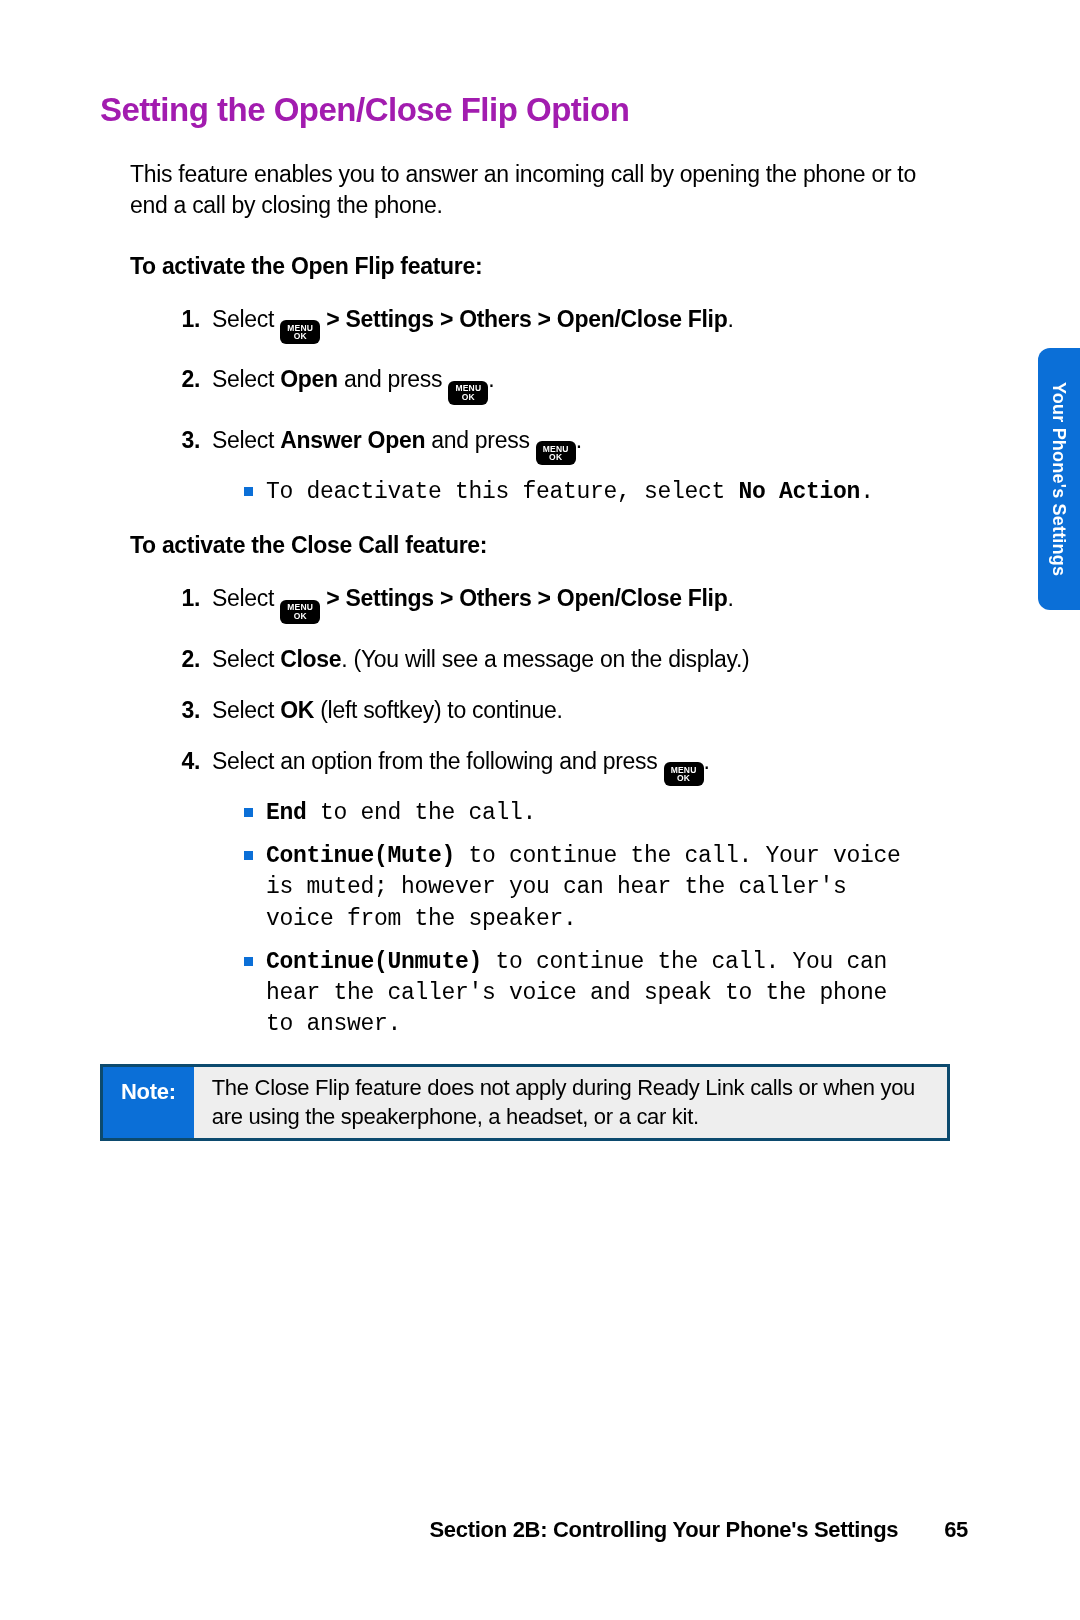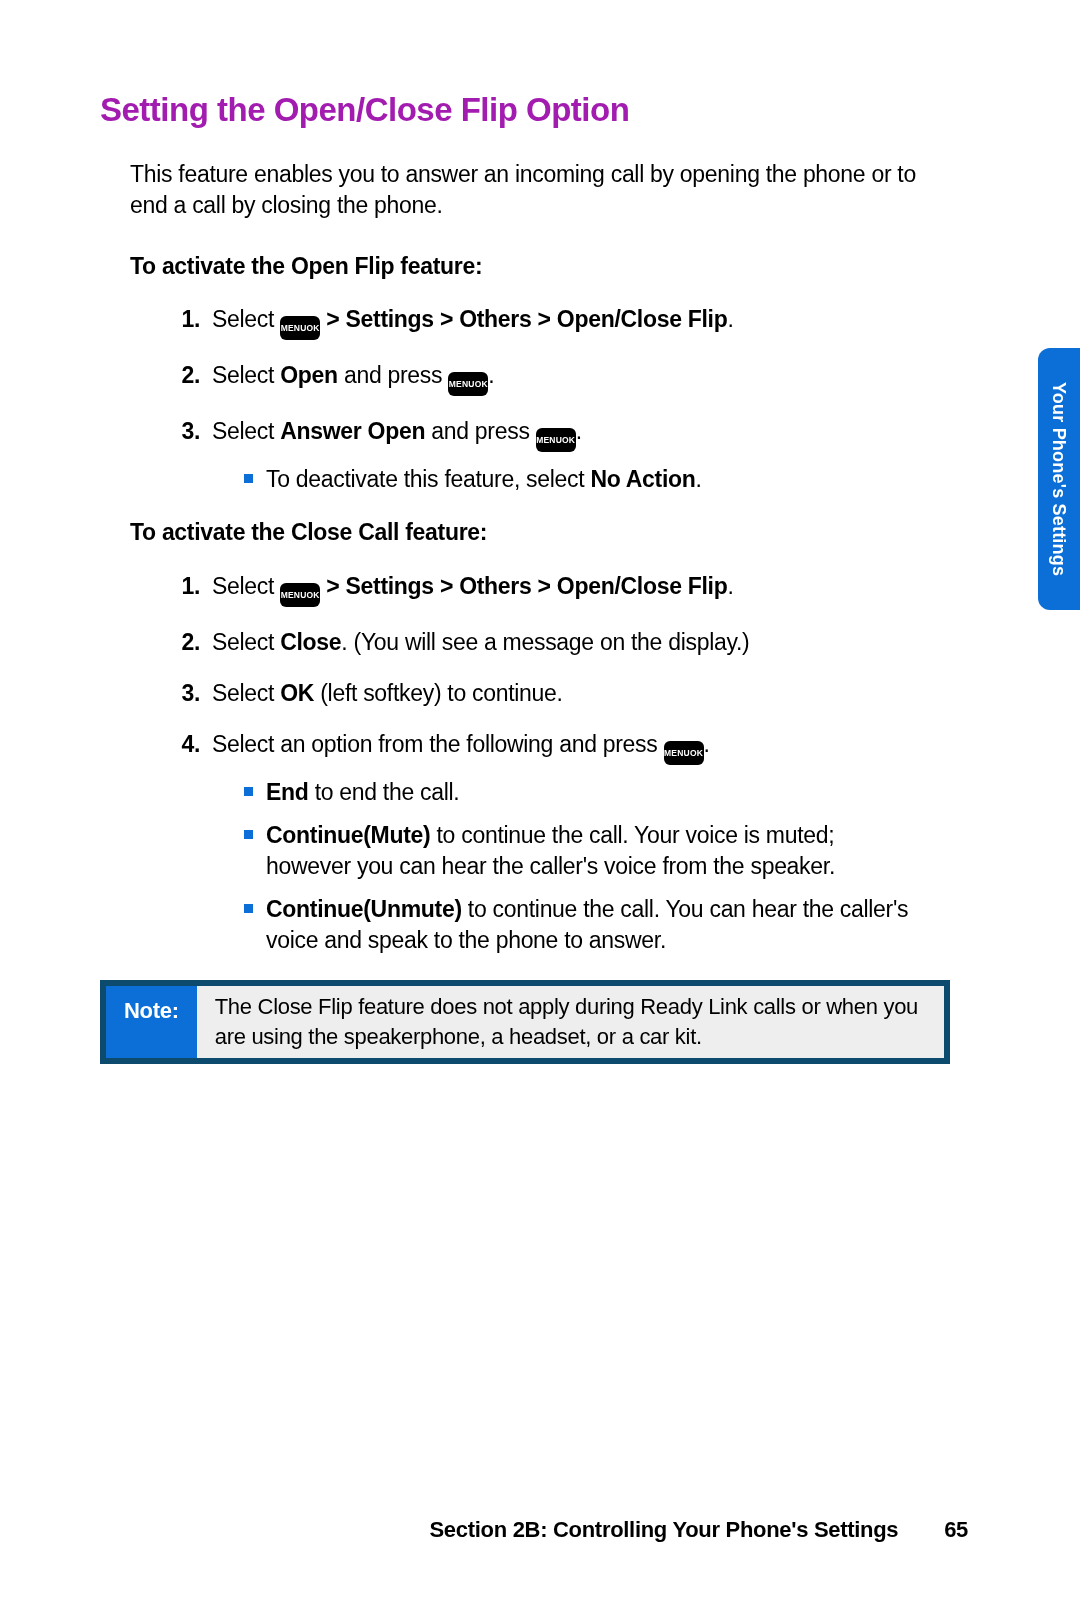--- a/index.html
+++ b/index.html
@@ -47,54 +47,55 @@
     position: absolute;
     left: 0;
     top: 0;
     font-weight: 700;
     width: 30px;
     text-align: right;
   }
   .bold { font-weight: 700; }
   .menu-icon {
     display: inline-flex;
-    flex-direction: row;
+    flex-direction: column;
     align-items: center;
     justify-content: center;
     background: #000;
     color: #fff;
     border-radius: 6px;
     width: 40px;
     height: 24px;
     vertical-align: -4px;
     font-weight: 700;
     line-height: 1;
   }
   .menu-icon .m1 { font-size: 8.5px; letter-spacing: 0.2px; }
   .menu-icon .m2 { font-size: 8.5px; letter-spacing: 0.2px; }
   ul.sqlist {
     list-style: none;
     margin: 12px 0 0 32px;
+    font-family: Liberation Mono, monospace;
   }
   ul.sqlist li {
     position: relative;
     padding-left: 22px;
     margin-bottom: 12px;
   }
   ul.sqlist li::before {
     content: '';
     position: absolute;
     left: 0;
     top: 10px;
     width: 9px;
     height: 9px;
     background: #0b6fd7;
   }
   .note-box {
-    border: 6px solid #0c4a6e;
+    border: 3px solid #0c4a6e;
     background: #eeeeee;
     margin: 24px 0 0 0;
     display: flex;
     align-items: stretch;
     width: 850px;
   }
   .note-label {
     background: #0b6fd7;
     color: #fff;
     font-weight: 700;

